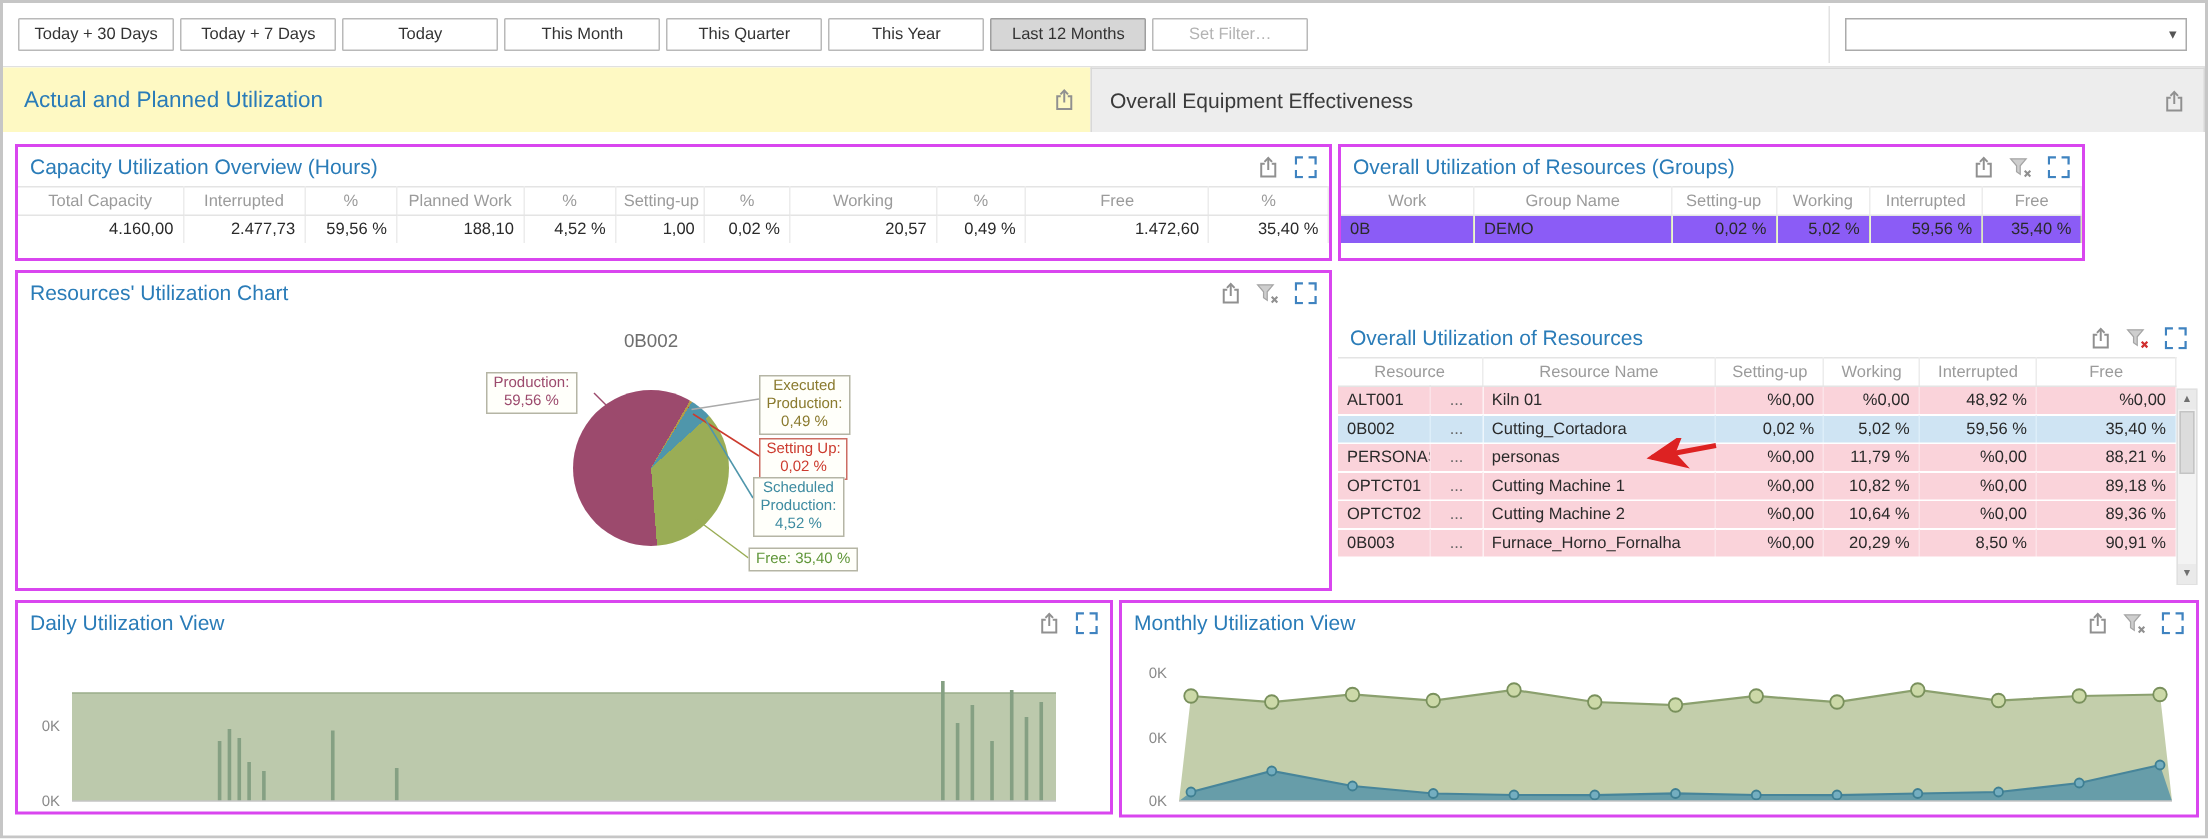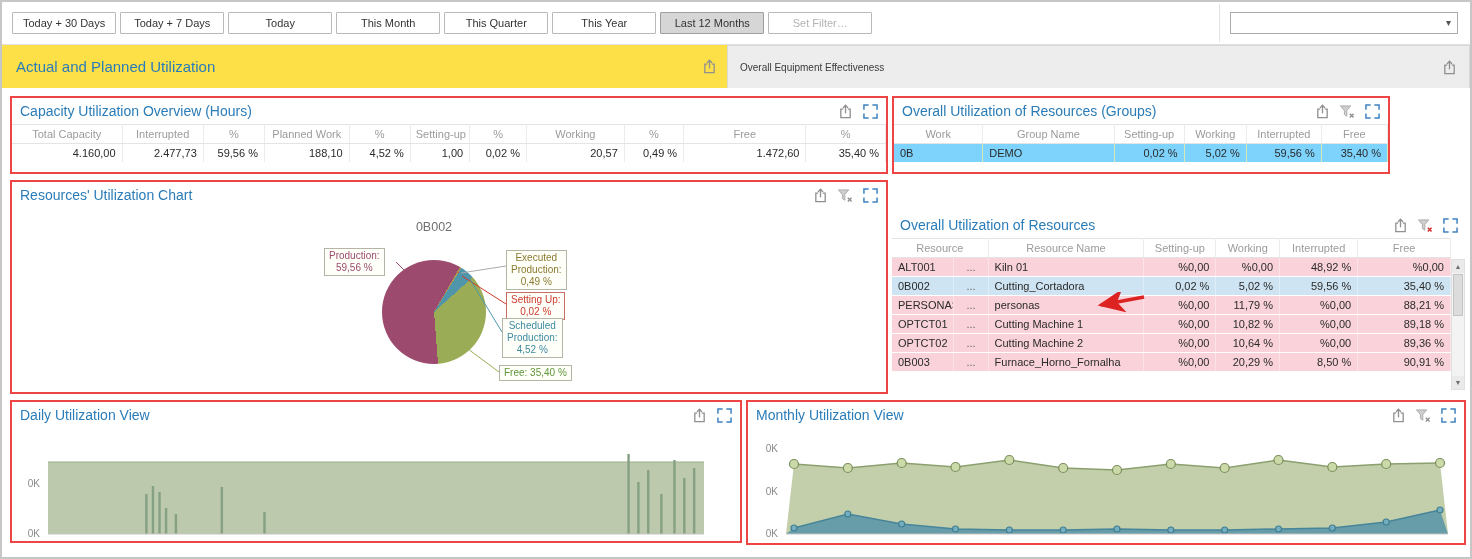--- a/index.html
+++ b/index.html
@@ -11,48 +11,48 @@
   .tb-buttons{display:flex;gap:4px;padding-left:10px;}
   .tb-btn{height:22px;min-width:104px;padding:0 10px;background:#fff;border:1px solid #b9b9b9;
           font-family:"Liberation Sans",sans-serif;font-size:11px;color:#333;border-radius:1px;cursor:pointer;}
   .tb-btn.selected{background:#d6d6d6;border-color:#9f9f9f;}
   .tb-btn.disabled{color:#b3b3b3;}
   .toolbar-sep{position:absolute;right:250px;top:2px;bottom:2px;width:1px;background:#e2e2e2;}
   .combo{position:absolute;right:12px;top:10px;width:228px;height:22px;border:1px solid #ababab;background:#fff;}
   .combo-arrow{position:absolute;right:6px;top:4px;font-size:10px;color:#555;}
   
   .tabbar{position:absolute;top:43px;left:0;right:0;height:43px;display:flex;background:#fff;}
-  .tab-active{width:725px;display:flex;align-items:center;padding:0 10px 0 14px;background:#fde047;cursor:pointer;}
+  .tab-active{width:725px;display:flex;align-items:center;padding:0 10px 0 14px;background:#fef9c3;cursor:pointer;}
   .tab-active .title{color:#2a7cb8;font-size:15px;}
   .tab-inactive{flex:1;display:flex;align-items:center;background:#ededed;border:1px solid #d8d8d8;border-bottom:none;padding:0 12px;cursor:pointer;}
-  .tab-inactive .title{color:#3a3a3a;font-size:10px;}
+  .tab-inactive .title{color:#3a3a3a;font-size:14px;}
   .tab-active .picon,.tab-inactive .picon{margin-left:auto;}
   
   .panel{position:absolute;background:#fff;}
-  .red{border:2px solid #ef4444;}
+  .red{border:2px solid #d946ef;}
   #p-capacity{left:8px;top:94px;width:878px;height:78px;}
   #p-groups{left:890px;top:94px;width:498px;height:78px;}
   #p-pie{left:8px;top:178px;width:878px;height:214px;}
   #p-resources{left:890px;top:210px;width:574px;height:180px;}
   #p-daily{left:8px;top:398px;width:732px;height:143px;}
   #p-monthly{left:744px;top:398px;width:720px;height:145px;}
   .phead{display:flex;align-items:center;height:26px;padding:0 8px;}
   .ptitle{color:#2a7cb8;font-size:14px;white-space:nowrap;}
   .picons{margin-left:auto;display:flex;gap:9px;align-items:center;}
   .picon{width:16px;height:16px;display:inline-flex;align-items:center;justify-content:center;cursor:pointer;}
   
   .grid{width:100%;border-collapse:collapse;table-layout:fixed;font-size:11px;}
   .grid th{font-weight:normal;color:#9b9b9b;text-align:center;padding:3px 5px;
            border-top:1px solid #e4e4e4;border-bottom:1px solid #e4e4e4;border-right:1px solid #ececec;
            white-space:nowrap;overflow:hidden;}
   .grid td{padding:3px 6px;border-right:1px solid #ececec;color:#2a2a2a;white-space:nowrap;overflow:hidden;}
   .grid td.num{text-align:right;}
   .grid td.left{text-align:left;}
   .grid td.dots{text-align:center;color:#666;}
-  #grp-row td{background:#7dd3fc;border-right:1px solid #d9e8b8;}
+  #grp-row td{background:#8b5cf6;border-right:1px solid #d9e8b8;}
   #res-table{width:calc(100% - 15px);}
   #res-table tr.pink td{background:#fad3da;border-right:1px solid #fbe3e8;border-bottom:1px solid #fff;}
   #res-table tr.selected td{background:#cfe4f3;border-right:1px solid #ddeef9;border-bottom:1px solid #fff;}
   
   .vscroll{position:absolute;top:47px;right:1px;bottom:2px;width:14px;background:#f3f3f3;border:1px solid #e0e0e0;cursor:pointer;}
   .sarrow{position:absolute;left:0;right:0;height:13px;text-align:center;font-size:7px;color:#707070;line-height:13px;background:#eaeaea;}
   .sarrow.up{top:0;} .sarrow.down{bottom:0;}
   .sthumb{position:absolute;top:14px;left:1px;right:1px;height:42px;background:#dcdcdc;border:1px solid #c4c4c4;}
   
   #pie{position:absolute;left:370px;top:78px;width:104px;height:104px;border-radius:50%;z-index:1;}

